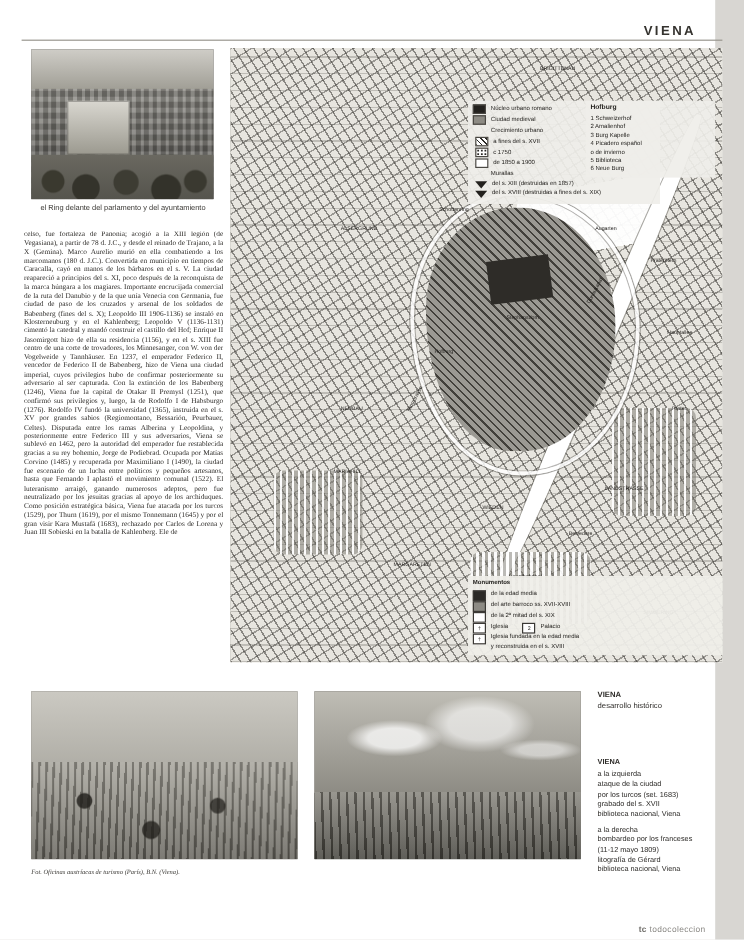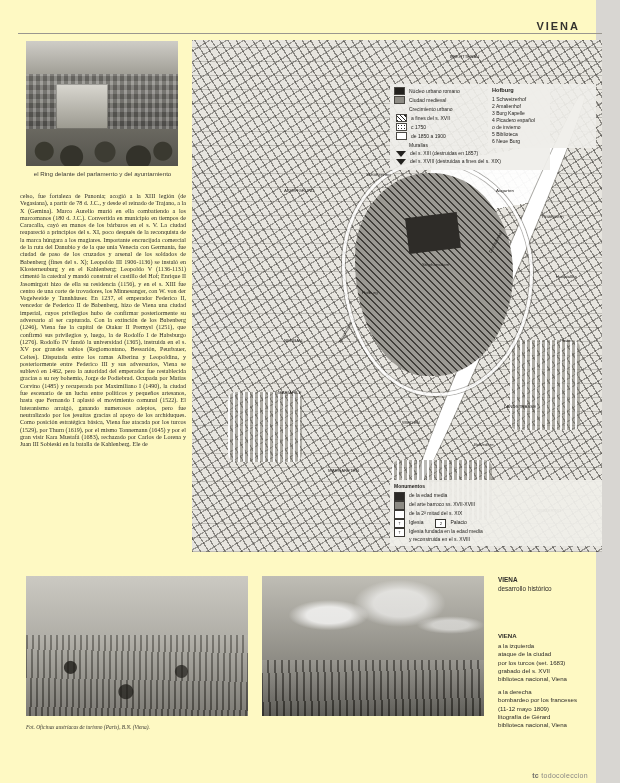--- a/index.html
+++ b/index.html
@@ -4,21 +4,21 @@
 <style>
   html,body{margin:0;padding:0;}
   body{
     width:620px;height:783px;
     background:#d8d6d2;
     font-family:"Liberation Sans", sans-serif;
     overflow:hidden;
   }
   .page{
     position:absolute;left:0;top:0;width:596px;height:783px;
-    background:#fef9c3;
+    background:#ffffff;
   }
   
   .page-title{
     position:absolute;right:16px;top:20px;
     font-size:11px;letter-spacing:2px;color:#35332f;font-weight:bold;
   }
   .rule-top{
     position:absolute;left:18px;top:33px;width:584px;height:1px;background:#9a978f;
   }
   

